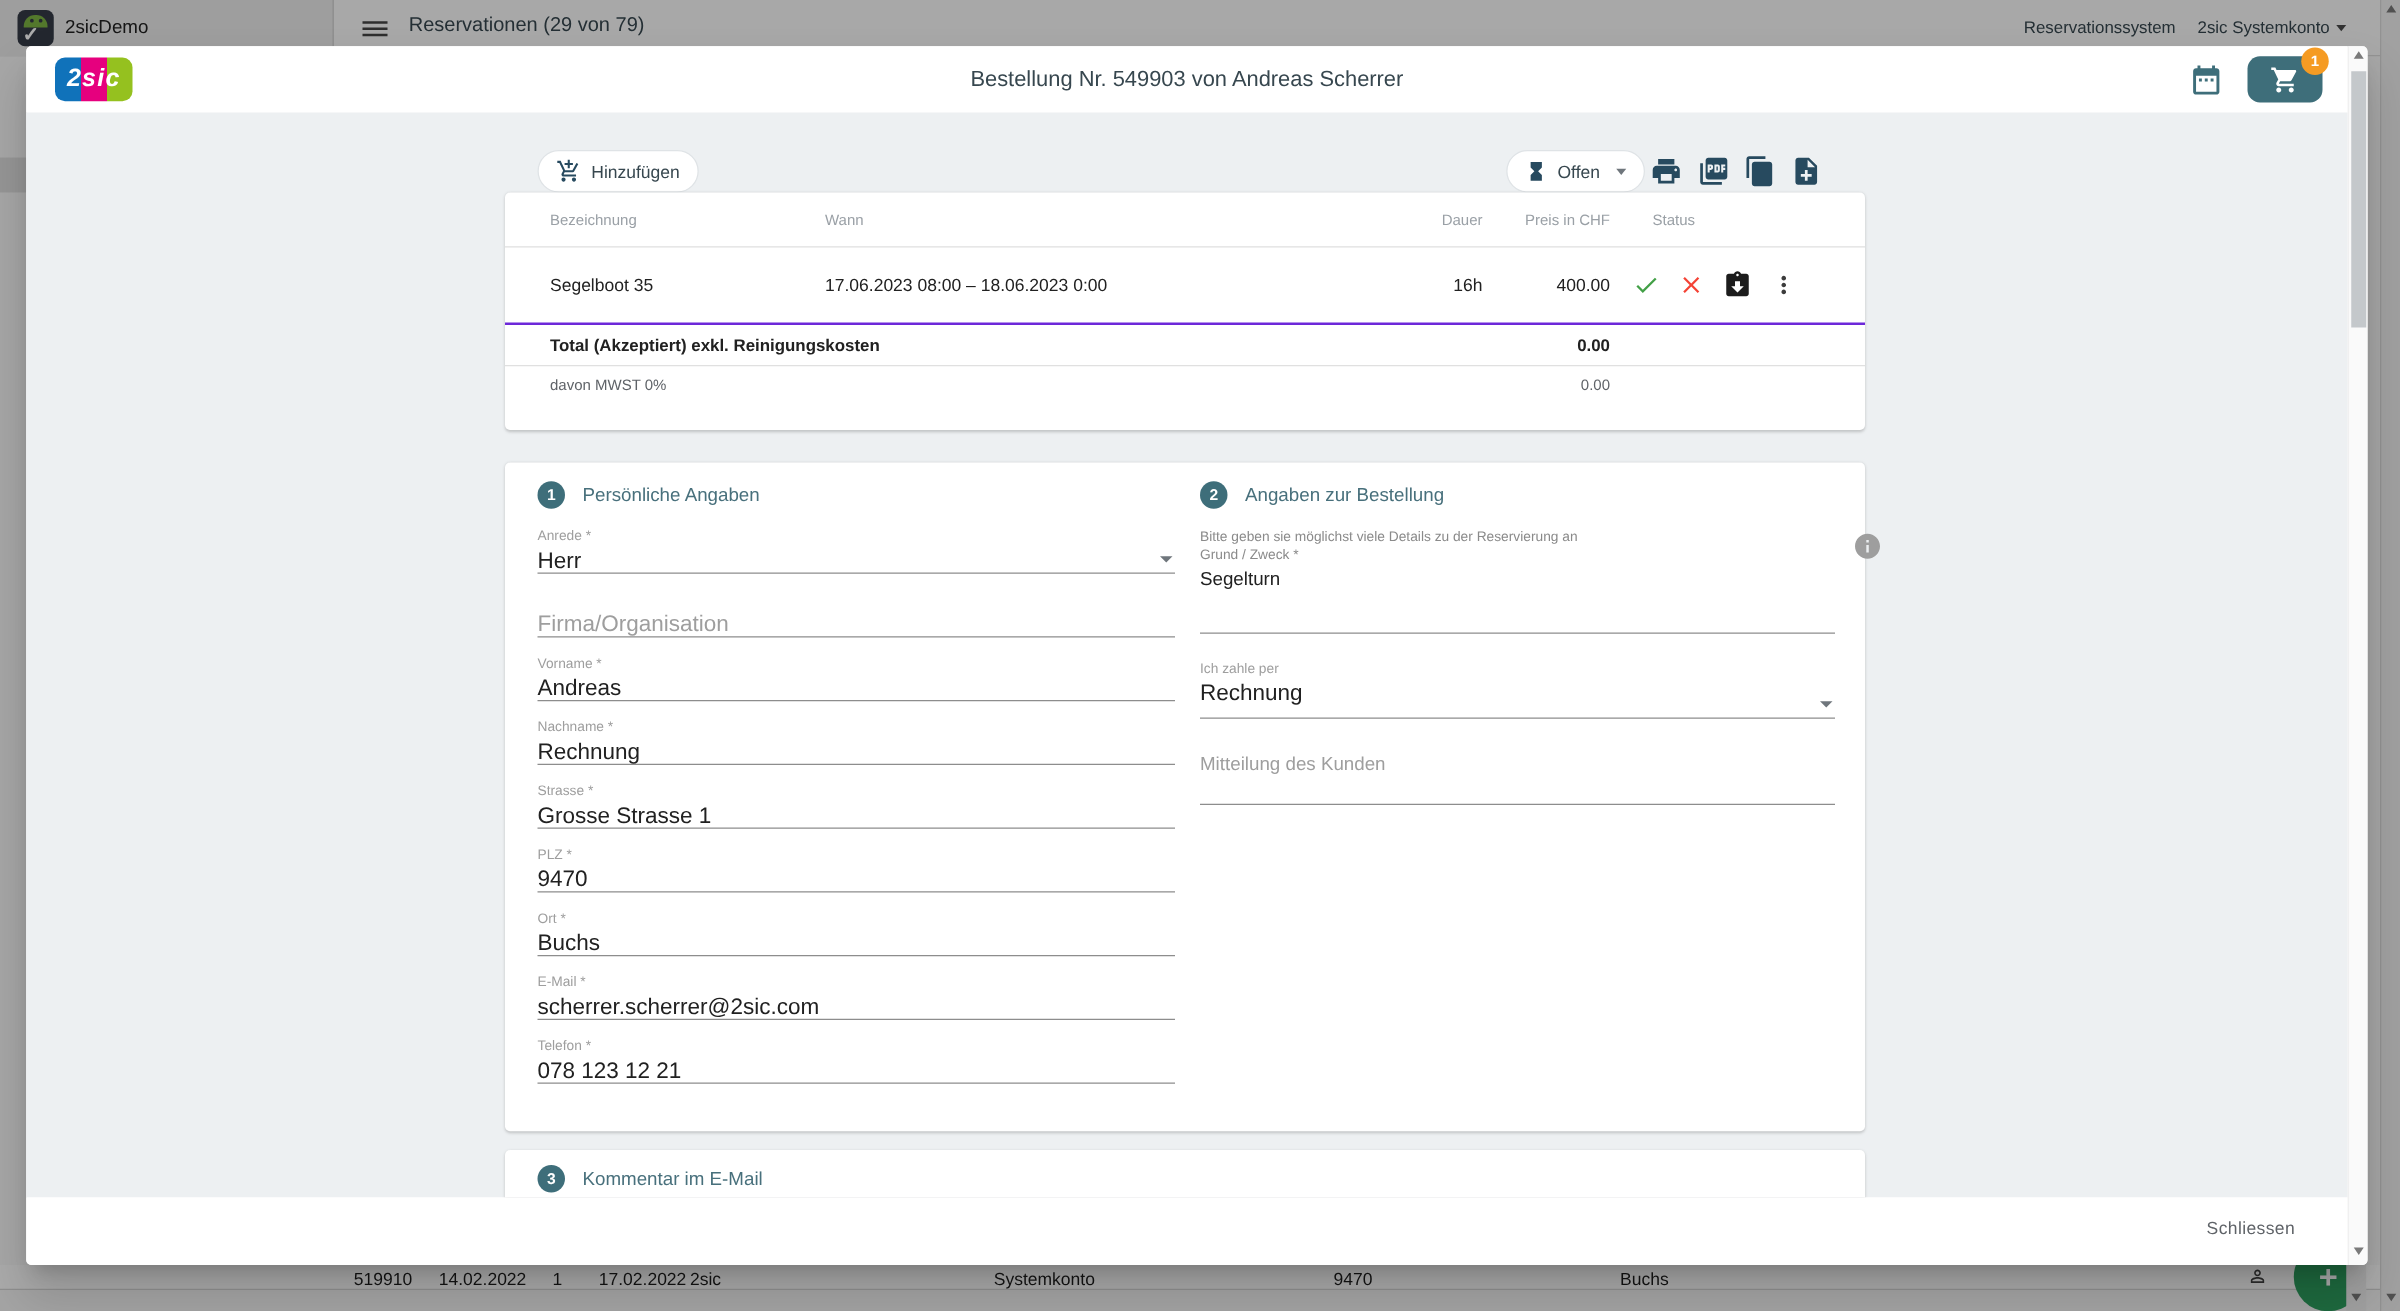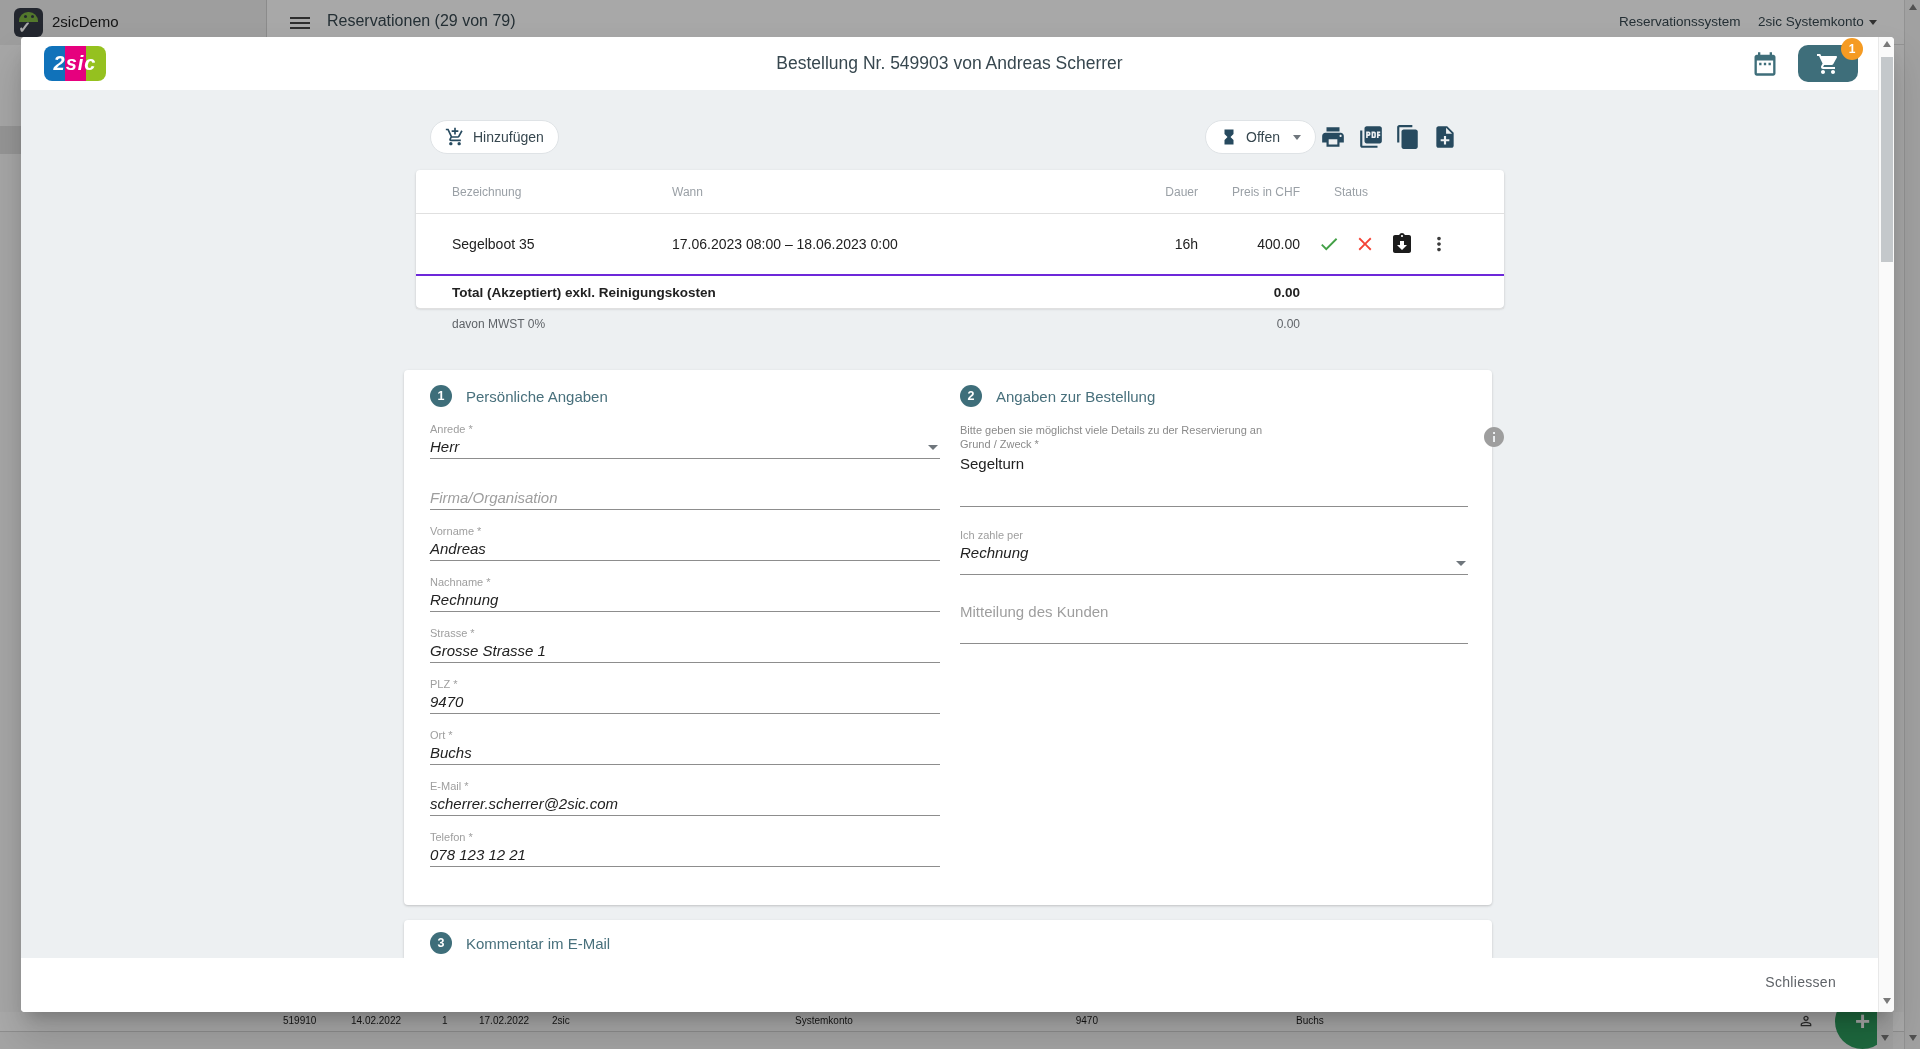--- a/index.html
+++ b/index.html
@@ -18,21 +18,21 @@
   .bg-app-title { position:absolute; left:52px; top:13px; font-size:15px; color:#212121; }
   .bg-burger { position:absolute; left:290px; top:14px; width:20px; }
   .bg-burger span { display:block; height:2px; background:#454545; margin:3px 0; }
   .bg-page-title { position:absolute; left:327px; top:12px; font-size:16px; color:#37474f; }
   .bg-nav-sys { position:absolute; left:1619px; top:14px; font-size:13.5px; color:#37474f; }
   .bg-nav-acct { position:absolute; left:1758px; top:14px; font-size:13.5px; color:#37474f; }
   .caret-dn { display:inline-block; width:0; height:0; border-left:4px solid transparent; border-right:4px solid transparent; border-top:5px solid #4a4a4a; margin-left:5px; vertical-align:middle; }
   .bg-left-chip { position:absolute; left:0; top:126px; width:21px; height:28px; background:#e0e0e0; z-index:1; }
 
   .bg-bottom { position:absolute; left:0; top:1012px; width:1920px; height:37px; background:#ffffff; z-index:1; }
-  .bg-bottom .cell { position:absolute; top:3px; font-size:10px; color:#1f1f1f; }
+  .bg-bottom .cell { position:absolute; top:3px; font-size:14px; color:#1f1f1f; }
   .bg-bottom-divider { position:absolute; left:0; top:19px; width:1904px; height:1px; background:#d6d6d6; }
   .bg-bottom-lower { position:absolute; left:0; top:20px; width:1904px; height:17px; background:#f6f6f6; }
   .bg-fab { position:absolute; left:1835px; top:994px; width:55px; height:55px; border-radius:50%; background:#2e9e5f; z-index:1; color:#fff; text-align:center; font-size:26px; line-height:55px; font-weight:bold; }
   .bg-person { position:absolute; left:1798px; top:1013px; z-index:1; }
 
   .scrollbar { background:#f1f1f1; z-index:1; }
   .bg-scroll-page { position:absolute; left:1904px; top:0; width:16px; height:1049px; border-left:1px solid #dadada; }
   .bg-scroll-stub { position:absolute; left:1877px; top:1012px; width:16px; height:37px; }
   .tri-up { width:0; height:0; border-left:4px solid transparent; border-right:4px solid transparent; border-bottom:6px solid #7a7a7a; margin:4px auto; }
   .tri-dn { width:0; height:0; border-left:4px solid transparent; border-right:4px solid transparent; border-top:6px solid #7a7a7a; margin:4px auto; }
@@ -53,21 +53,21 @@
   .cart-badge { position:absolute; left:1820px; top:1px; width:22px; height:22px; border-radius:50%; background:#f59b23; color:#fff; font-size:12px; font-weight:bold; text-align:center; line-height:22px; }
 
   .m-content { position:absolute; left:0; top:53px; width:1857px; height:868px; background:#edf0f2; }
 
   .pill { position:absolute; height:34px; background:#fff; border:1px solid #dfe3e6; border-radius:17px; display:flex; align-items:center; gap:8px; padding:0 14px; font-size:14px; color:#37474f; }
   .btn-add { left:409px; top:30px; }
   .pill-status { left:1184px; top:30px; }
   .icon-btn { position:absolute; top:34px; width:26px; height:26px; }
 
   .card { position:absolute; left:383px; width:1088px; background:#fff; border-radius:4px; box-shadow:0 1px 3px rgba(0,0,0,.12), 0 1px 2px rgba(0,0,0,.08); }
-  .card1 { top:80px; height:138px;margin-left:12px; }
+  .card1 { top:64px; height:190px; }
   .card2 { top:280px; height:535px; }
   .card3 { top:830px; height:38px; border-radius:4px 4px 0 0; overflow:hidden; }
 
   
   .t-hdr { position:relative; height:44px; border-bottom:1px solid #e0e0e0; font-size:12px; color:#9aa0a6; }
   .t-row { position:relative; height:62px; border-bottom:2px solid #6d28d9; font-size:14px; color:#212121; }
   .t-total { position:relative; height:33px; border-bottom:1px solid #e0e0e0; font-size:13.5px; color:#212121; font-weight:bold; }
   .t-vat { position:relative; height:30px; font-size:12px; color:#5f6368; }
   .tc { position:absolute; top:50%; transform:translateY(-50%); }
   .c-name { left:36px; } .c-when { left:256px; }
@@ -78,21 +78,21 @@
 
   
   .sec-hdr { display:flex; align-items:center; gap:14px; }
   .sec-num { width:22px; height:22px; border-radius:50%; background:#3e6e7a; color:#fff; font-size:12.5px; font-weight:bold; text-align:center; line-height:22px; flex:0 0 22px; }
   .sec-title { font-size:15px; color:#48707c; font-weight:500; }
   .col-left { position:absolute; left:26px; top:15px; width:510px; }
   .col-right { position:absolute; left:556px; top:15px; width:508px; }
   .fields { margin-top:16px; }
   .field { position:relative; height:36px; margin-bottom:15px; border-bottom:1px solid #8d8d8d; }
   .f-label { font-size:11px; color:#9e9e9e; height:15px; }
-  .f-value { font-size:15px; color:#212121; height:20px;font-style:italic; }
+  .f-value { font-size:18px; color:#212121; height:20px; }
   .f-value.ph { color:#9e9e9e; }
   .f-caret { position:absolute; right:2px; bottom:8px; width:0; height:0; border-left:5px solid transparent; border-right:5px solid transparent; border-top:5px solid #6f767c; }
   .helper { font-size:11px; color:#8a8a8a; line-height:14px; }
   .purpose-value { font-size:15px; color:#212121; margin-top:4px; }
   .purpose-line { border-bottom:1px solid #8d8d8d; height:52px; }
   .info-ic { position:absolute; right:-38px; top:2px; }
   .pay-field { position:relative; margin-top:22px; border-bottom:1px solid #8d8d8d; height:46px; }
   .msg-field { position:relative; margin-top:28px; border-bottom:1px solid #8d8d8d; height:41px; }
   .msg-ph { font-size:15px; color:#9e9e9e; }
 

